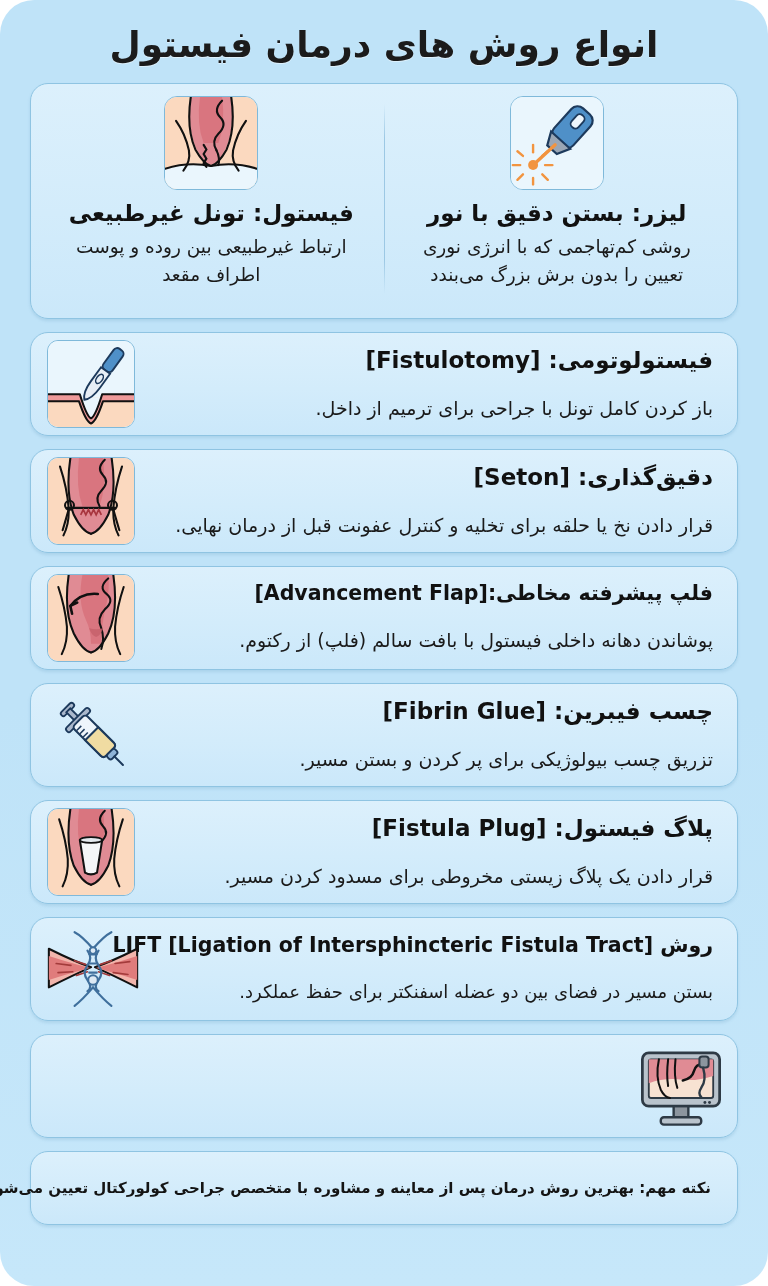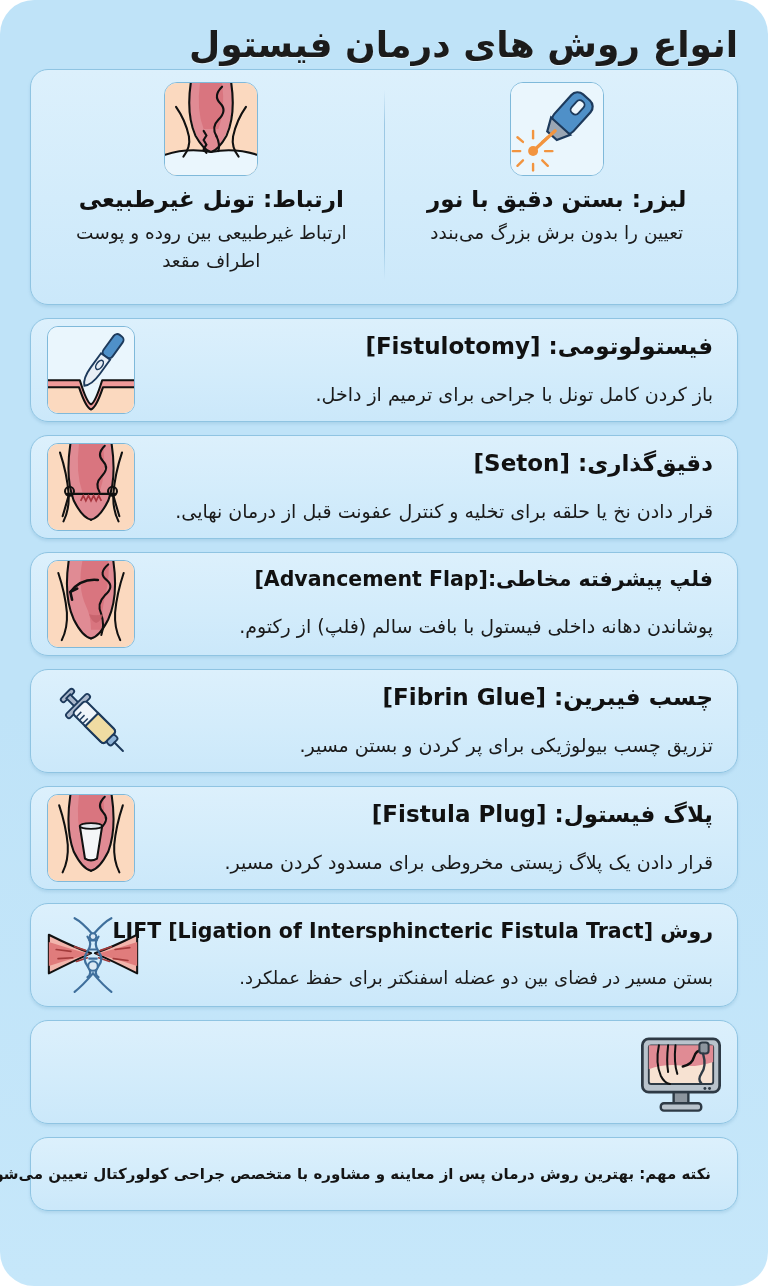--- a/index.html
+++ b/index.html
@@ -18,27 +18,27 @@
     width: 768px;
     height: 1286px;
     background: linear-gradient(180deg,#bfe3f8 0%, #bfe3f8 55%, #c6e7fa 100%);
     border-radius: 34px;
     overflow: hidden;
     padding: 0 30px;
   }
 
   
   .title {
-    text-align: right;
+    text-align: center;
     font-size: 36px;
     font-weight: bold;
     color: #1b1b1b;
     letter-spacing: 0;
     padding-top: 22px;
-    padding-bottom: 2px;
+    padding-bottom: 16px;
     line-height: 1.25;
     text-shadow: 0 1px 0 rgba(255,255,255,.45);
   }
 
   
   .card {
     position: relative;
     background: linear-gradient(180deg,#dcf0fc 0%, #d3ecfb 55%, #cbe8fa 100%);
     border: 1.4px solid #8fc4e2;
     border-radius: 18px;
@@ -180,20 +180,21 @@
             <line x1="13" y1="84" x2="7" y2="90"></line>
             <line x1="24" y1="88" x2="24" y2="95"></line>
             <line x1="34" y1="84" x2="40" y2="90"></line>
             <line x1="37" y1="74" x2="45" y2="74"></line>
             <line x1="34" y1="64" x2="40" y2="59"></line>
           </g>
           <circle cx="24" cy="74" r="5.4" fill="#f2943f"></circle>
         </svg>
       </div>
       <div class="hero-title">لیزر: بستن دقیق با نور</div>
+      <div class="hero-desc">روشی کم‌تهاجمی که با انرژی نوری</div>
       <div class="hero-desc">تعیین را بدون برش بزرگ می‌بندد</div>
     </div>
 
     <div class="hero-divider"></div>
 
     <div class="hero-col">
       <div class="hero-iconbox">
         <svg viewBox="0 0 100 100">
           <rect width="100" height="100" fill="#fbd9bf"></rect>
           <path d="M0 78 Q25 70 50 74 Q75 70 100 78 L100 100 L0 100 Z" fill="#eaf6fd"></path>
@@ -204,21 +205,21 @@
             <path d="M72 0 Q77 34 67 57 Q58 73 50 75"></path>
             <path d="M12 26 Q22 40 26 58 Q28 70 20 80"></path>
             <path d="M88 26 Q78 40 74 58 Q72 70 80 80"></path>
             <path d="M0 78 Q25 70 50 75 Q75 70 100 78"></path>
             <path d="M62 4 Q52 14 60 22 Q68 30 58 40 Q50 48 56 58"></path>
             <path d="M56 58 Q60 66 58 74"></path>
             <path d="M42 52 l3 5 l-3 5 l3 5 l-3 5 l3 4"></path>
           </g>
         </svg>
       </div>
-      <div class="hero-title">ارتباط: تونل غیرطبیعی</div>
+      <div class="hero-title">فیستول: تونل غیرطبیعی</div>
       <div class="hero-desc">ارتباط غیرطبیعی بین روده و پوست</div>
       <div class="hero-desc">اطراف مقعد</div>
     </div>
   </div>
 
   <div class="card method">
     <div class="method-body">
       <div class="method-title">فیستولوتومی: [Fistulotomy]</div>
       <div class="method-desc">باز کردن کامل تونل با جراحی برای ترمیم از داخل.</div>
     </div>

